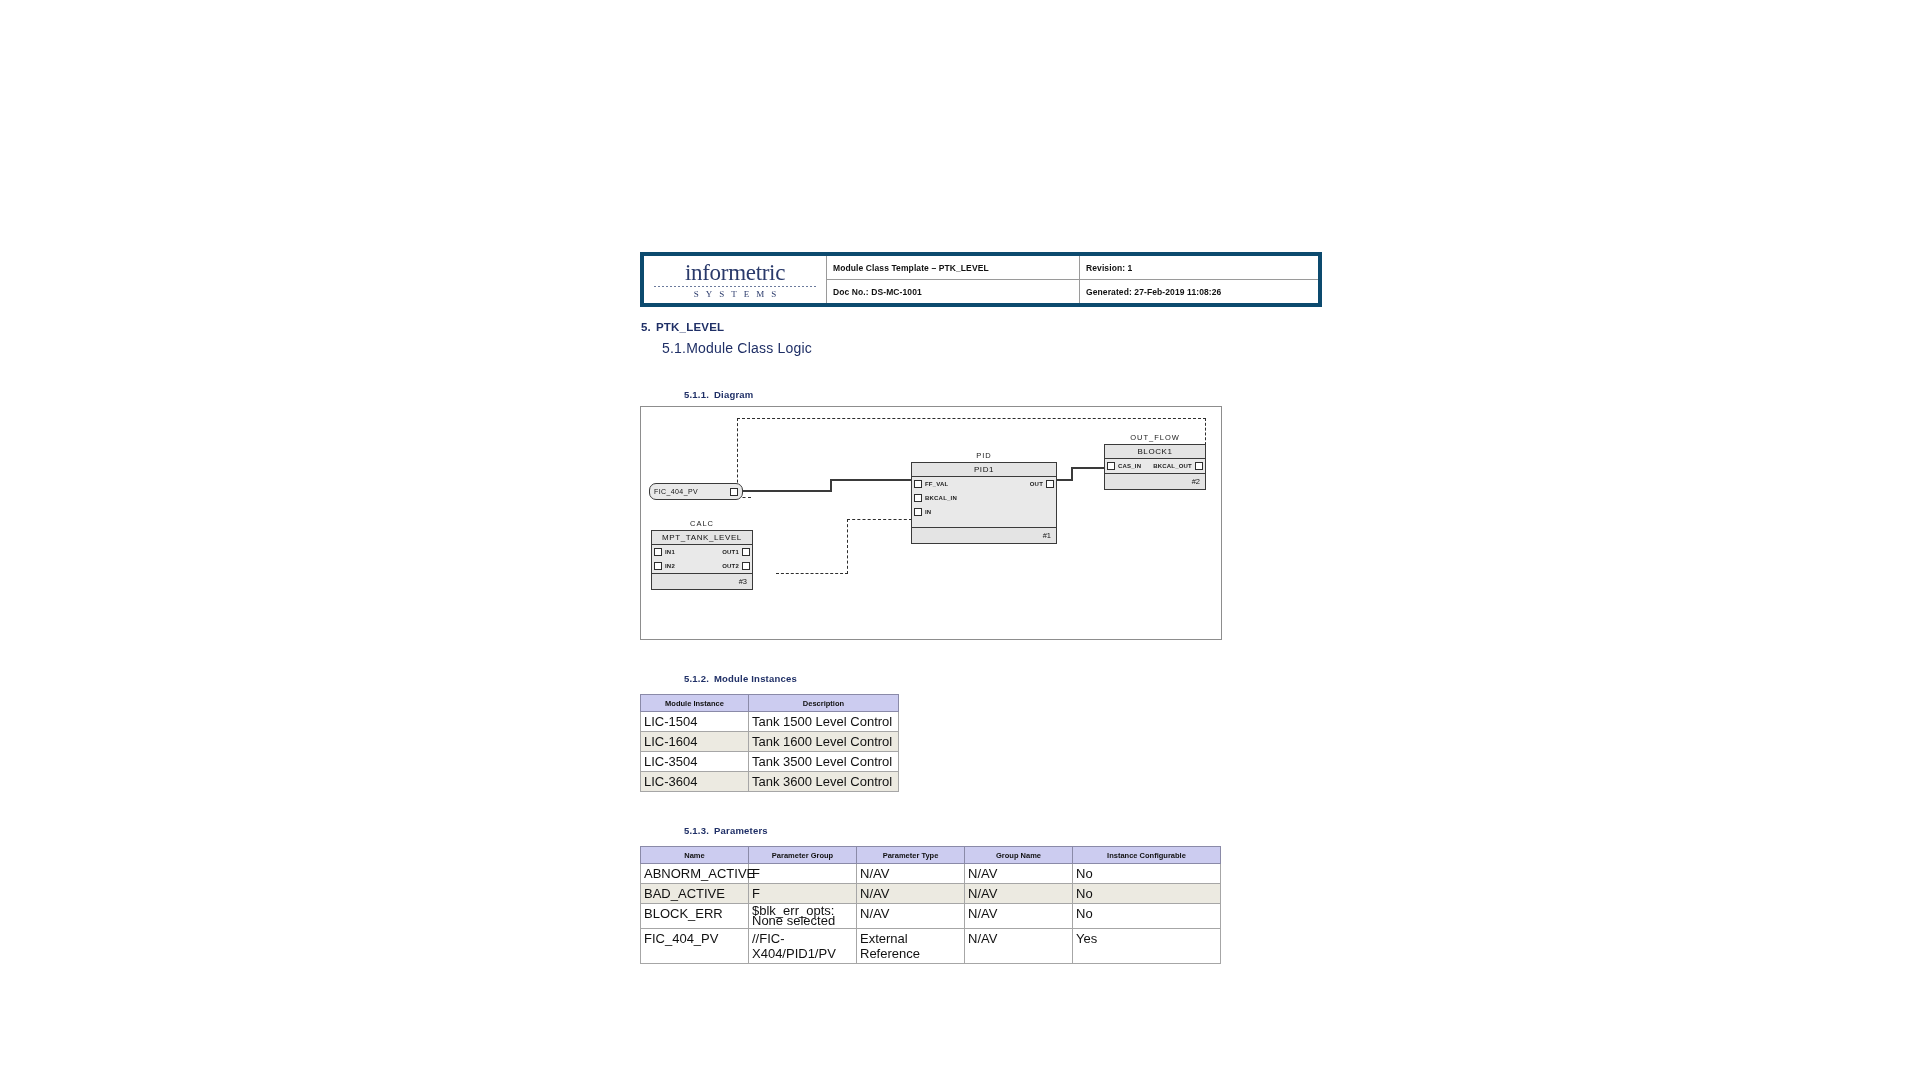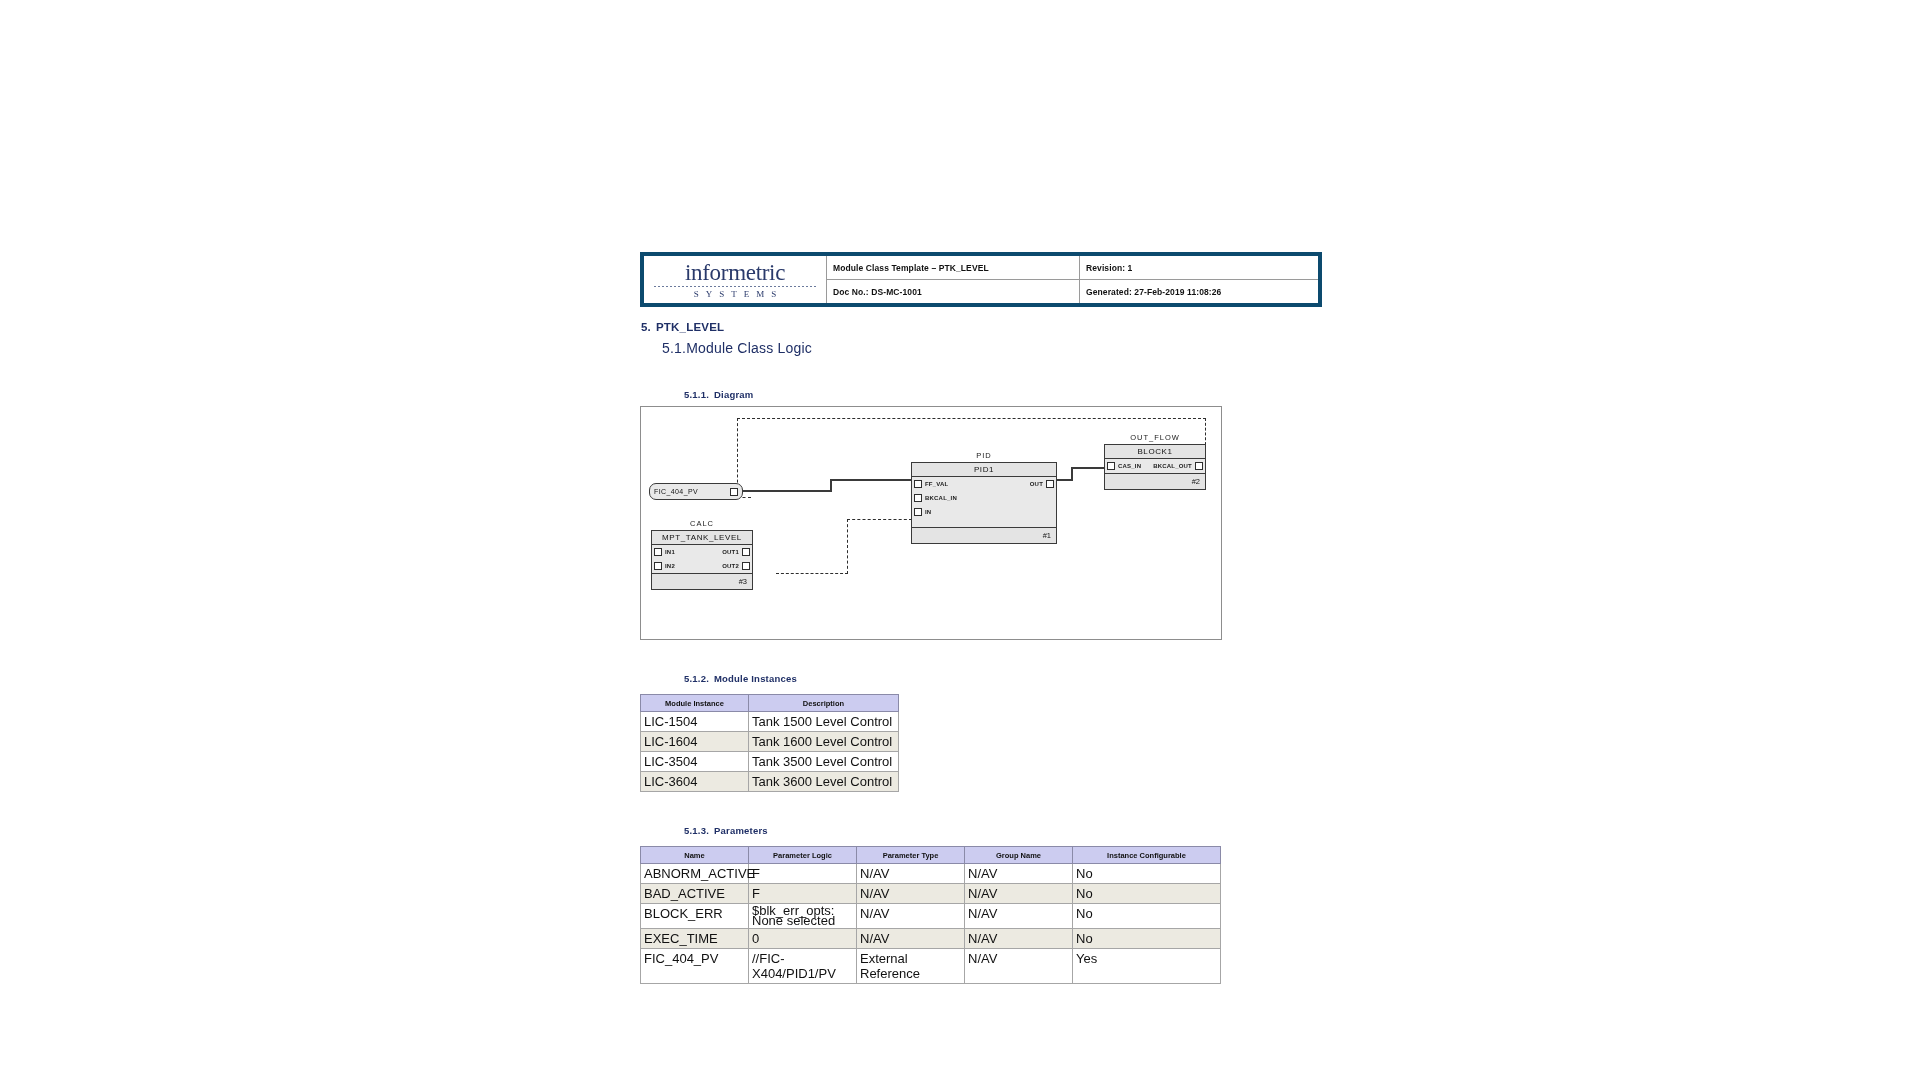--- a/index.html
+++ b/index.html
@@ -355,21 +355,21 @@
     <colgroup>
         <col class="c1">
         <col class="c2">
         <col class="c3">
         <col class="c4">
         <col class="c5">
       </colgroup>
     <thead>
       <tr>
         <th>Name</th>
-        <th>Parameter Logic</th>
+        <th>Parameter Group</th>
         <th>Parameter Type</th>
         <th>Group Name</th>
         <th>Instance Configurable</th>
       </tr>
     </thead>
     <tbody>
       <tr>
         <td>ABNORM_ACTIVE</td>
         <td>F</td>
         <td>N/AV</td>
@@ -384,27 +384,20 @@
         <td>No</td>
       </tr>
       <tr>
         <td>BLOCK_ERR</td>
         <td class="twoline">$blk_err_opts:
 None selected</td>
         <td>N/AV</td>
         <td>N/AV</td>
         <td>No</td>
       </tr>
-      <tr class="alt">
-        <td>EXEC_TIME</td>
-        <td>0</td>
-        <td>N/AV</td>
-        <td>N/AV</td>
-        <td>No</td>
-      </tr>
       <tr>
         <td>FIC_404_PV</td>
         <td>//FIC-X404/PID1/PV</td>
         <td>External Reference</td>
         <td>N/AV</td>
         <td>Yes</td>
       </tr>
     </tbody>
   </table>
 

